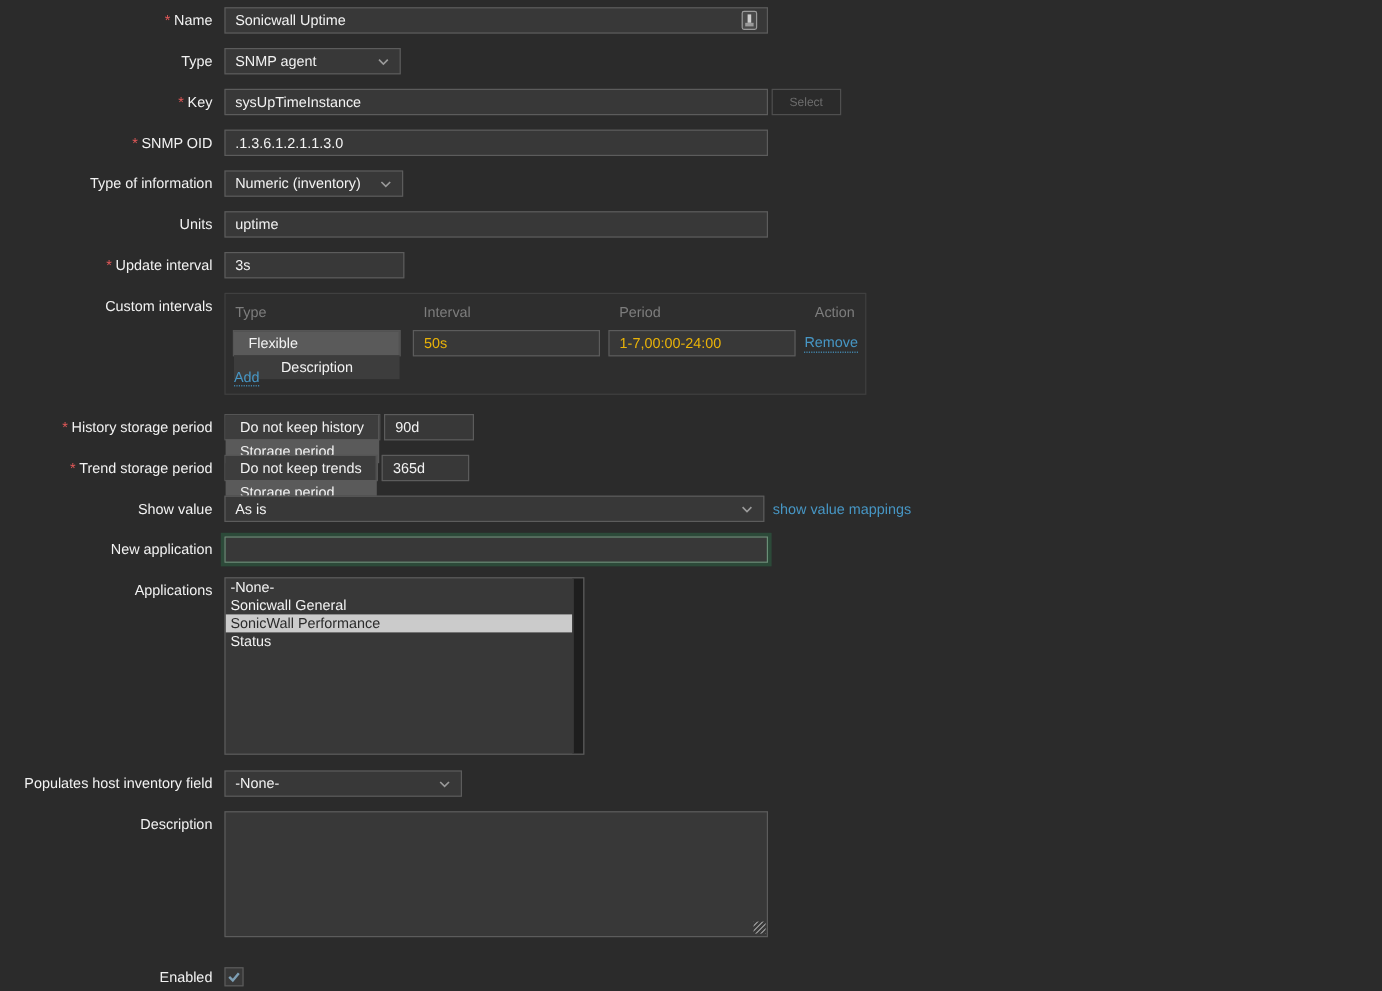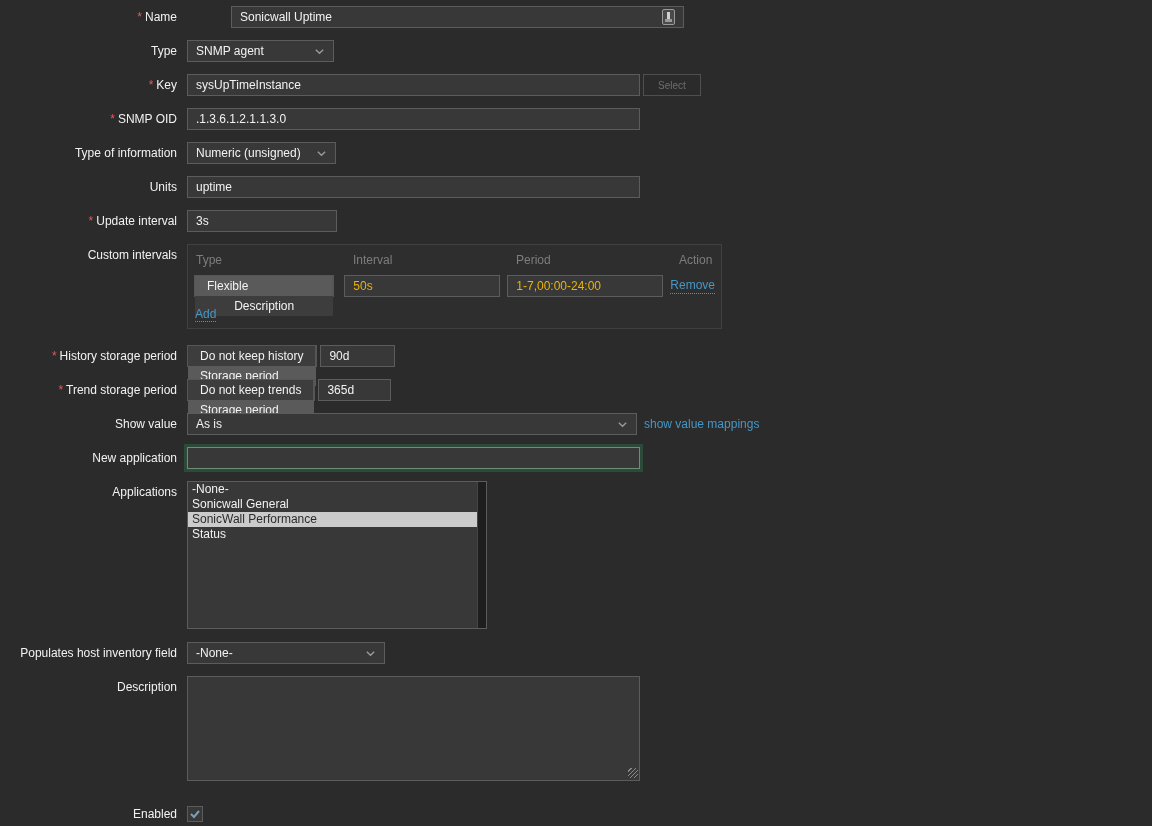--- a/index.html
+++ b/index.html
@@ -98,21 +98,21 @@
 
   .checkbox {
     width: 16px; height: 16px; background: #383838; border: 1px solid #5c5c5c;
     display: flex; align-items: center; justify-content: center; cursor: pointer;
     margin-top: 3px;
   }
   .checkbox svg { visibility: hidden; }
   .checkbox.checked svg { visibility: visible; }
 
   .name-wrap { position: relative; }
-  .name-wrap .txt { width: 453px; padding-right: 30px; margin-left: 44px; }
+  .name-wrap .txt { width: 453px; padding-right: 30px; }
   .addon-icon {
     position: absolute; right: 9px; top: 3px; width: 13px; height: 16px;
     border: 1px solid #9a9a9a; border-radius: 2px; background: #4a4a4a;
   }
   .addon-icon .bar {
     position: absolute; left: 4px; top: 2px; width: 3px; height: 7px; background: #cfcfcf;
   }
   .addon-icon .base {
     position: absolute; left: 2px; bottom: 2px; width: 7px; height: 3px; background: #9a9a9a;
   }
@@ -172,21 +172,21 @@
     <div class="lbl"><span class="req">*</span><span>SNMP OID</span></div>
     <div class="field">
       <input class="txt w453" type="text" value=".1.3.6.1.2.1.1.3.0" style="">
     </div>
   </div>
 
   <div class="row">
     <div class="lbl">Type of information</div>
     <div class="field">
       <div class="sel w149">
-        <span class="val">Numeric (unsigned)</span>
+        <span class="val">Numeric (inventory)</span>
         <svg width="11" height="11" viewBox="0 0 12 12">
             <path d="M2 4l4 4 4-4" fill="none" stroke="#9a9a9a" stroke-width="1.5"></path>
           </svg>
       </div>
     </div>
   </div>
 
   <div class="row">
     <div class="lbl">Units</div>
     <div class="field">

